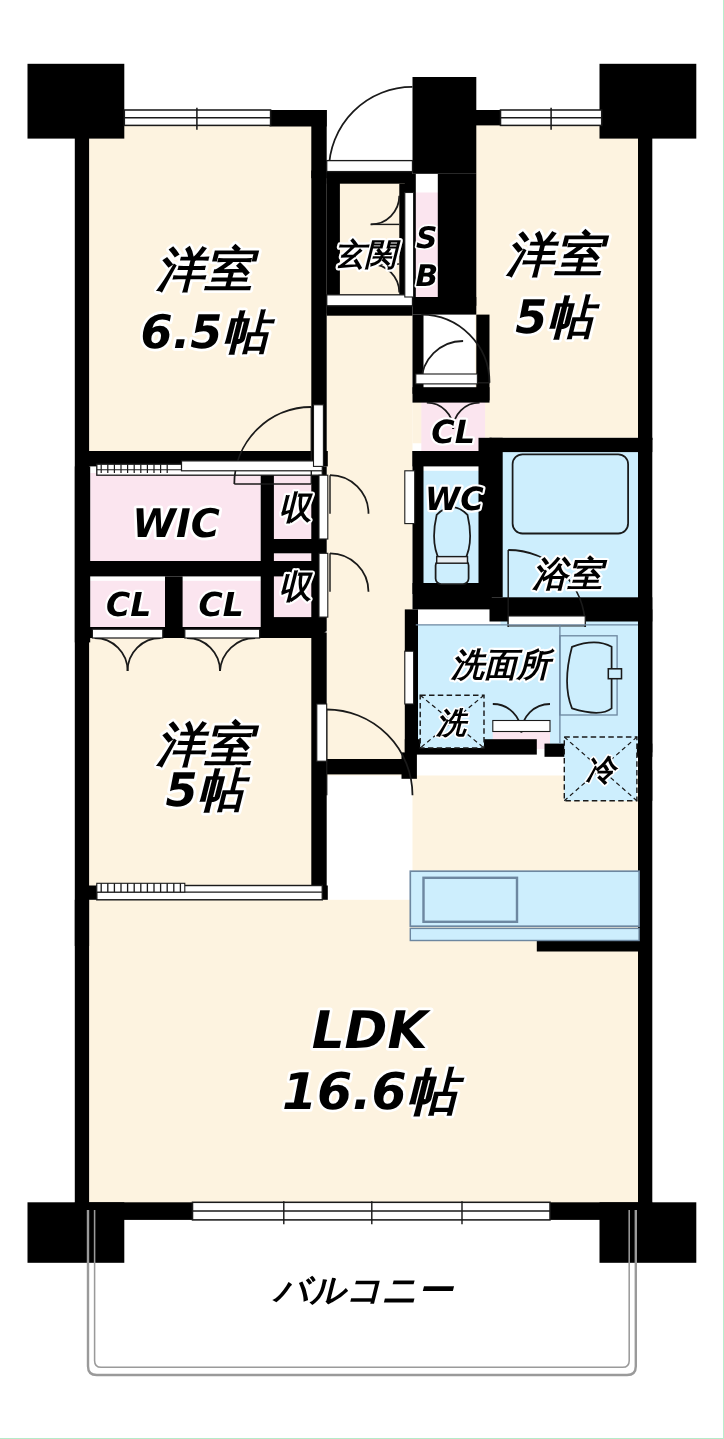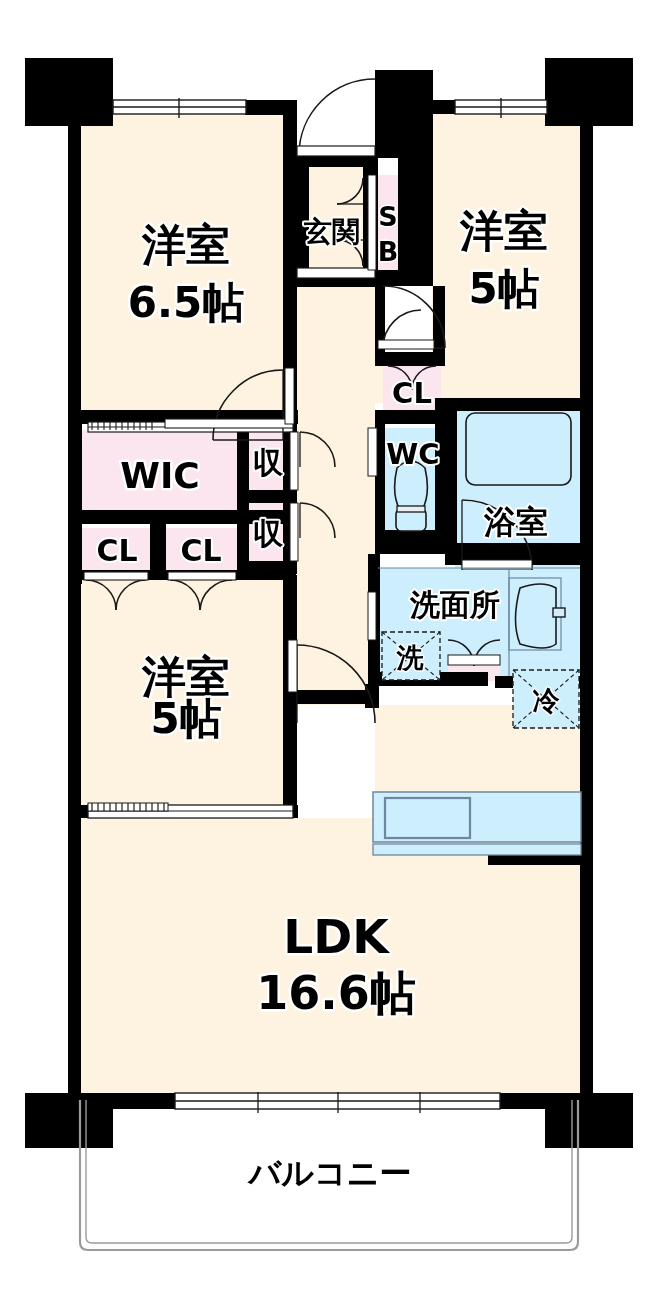--- a/index.html
+++ b/index.html
@@ -10,20 +10,21 @@
   }
   body {
     font-family: "Liberation Sans", "DejaVu Sans", sans-serif;
   }
   #plan-root {
     position: relative;
     width: 658px;
     height: 1308px;
     background: #22c55e;
     overflow: hidden;
+    font-style: italic;
   }
   #plan-svg {
     display: block;
     width: 658px;
     height: 1308px;
   }
   .rm-label {
     font-family: "DejaVu Sans", "Liberation Sans", sans-serif;
     font-weight: 700;
     fill: #000000;

